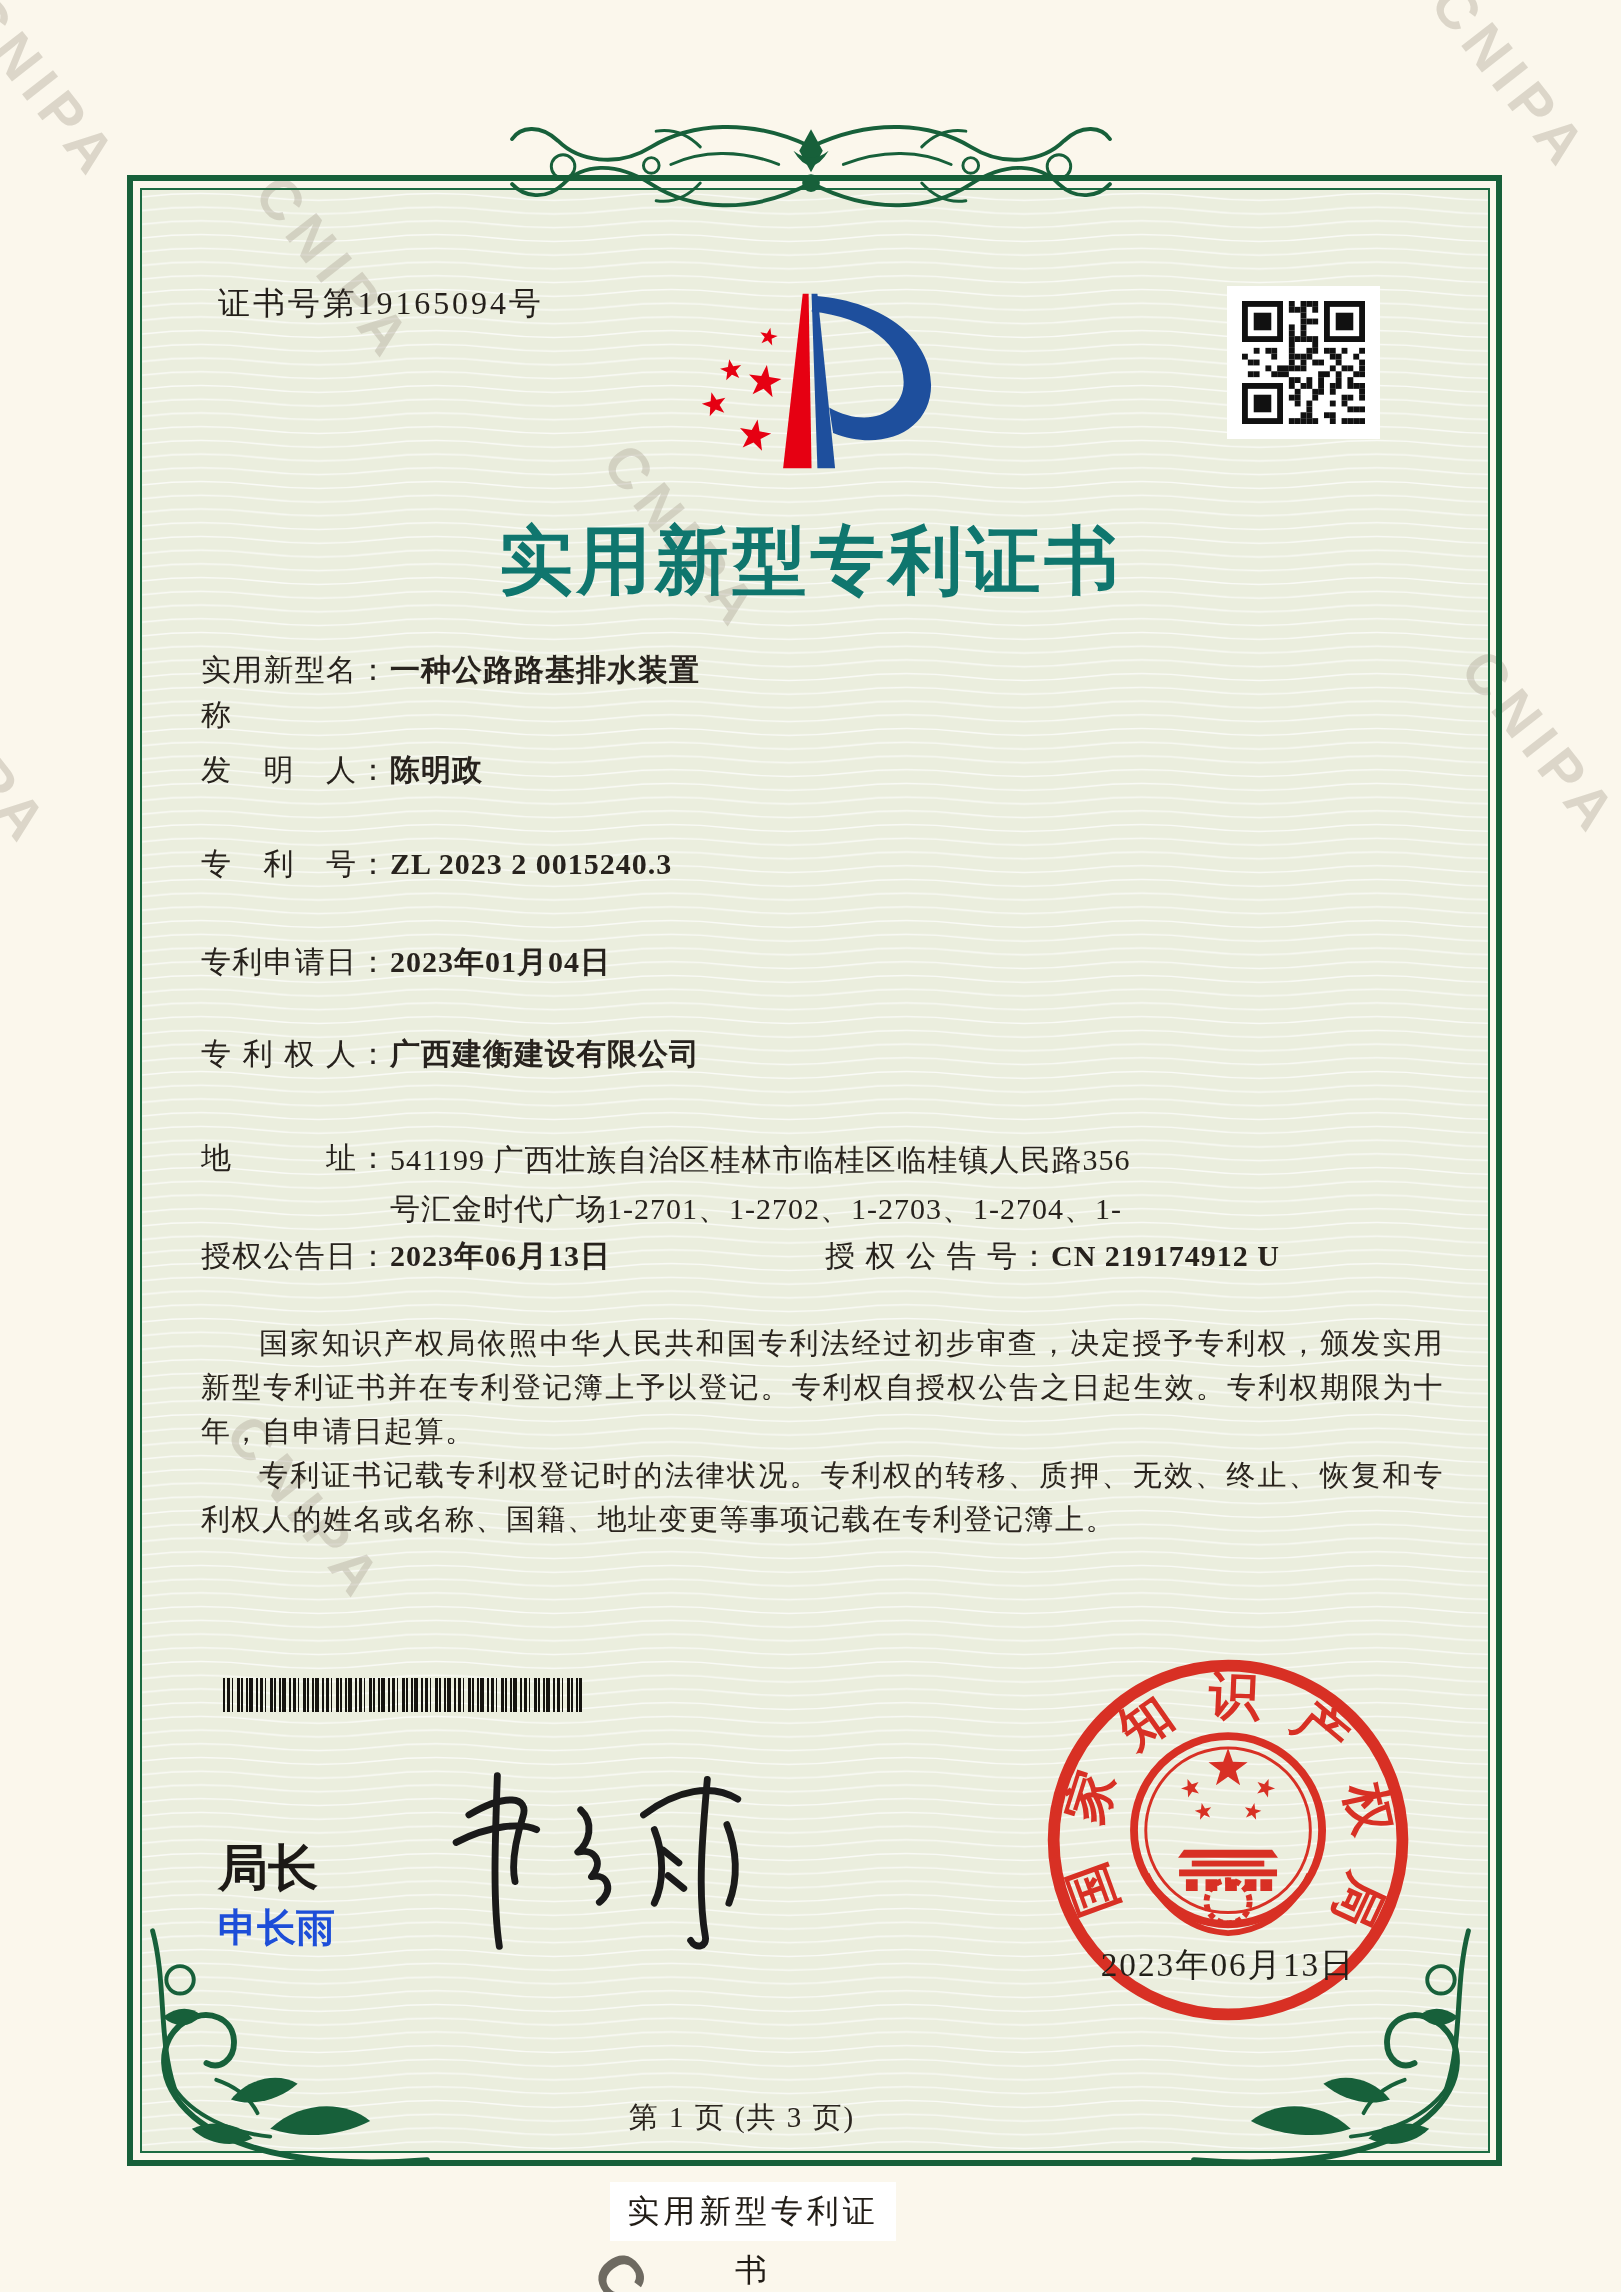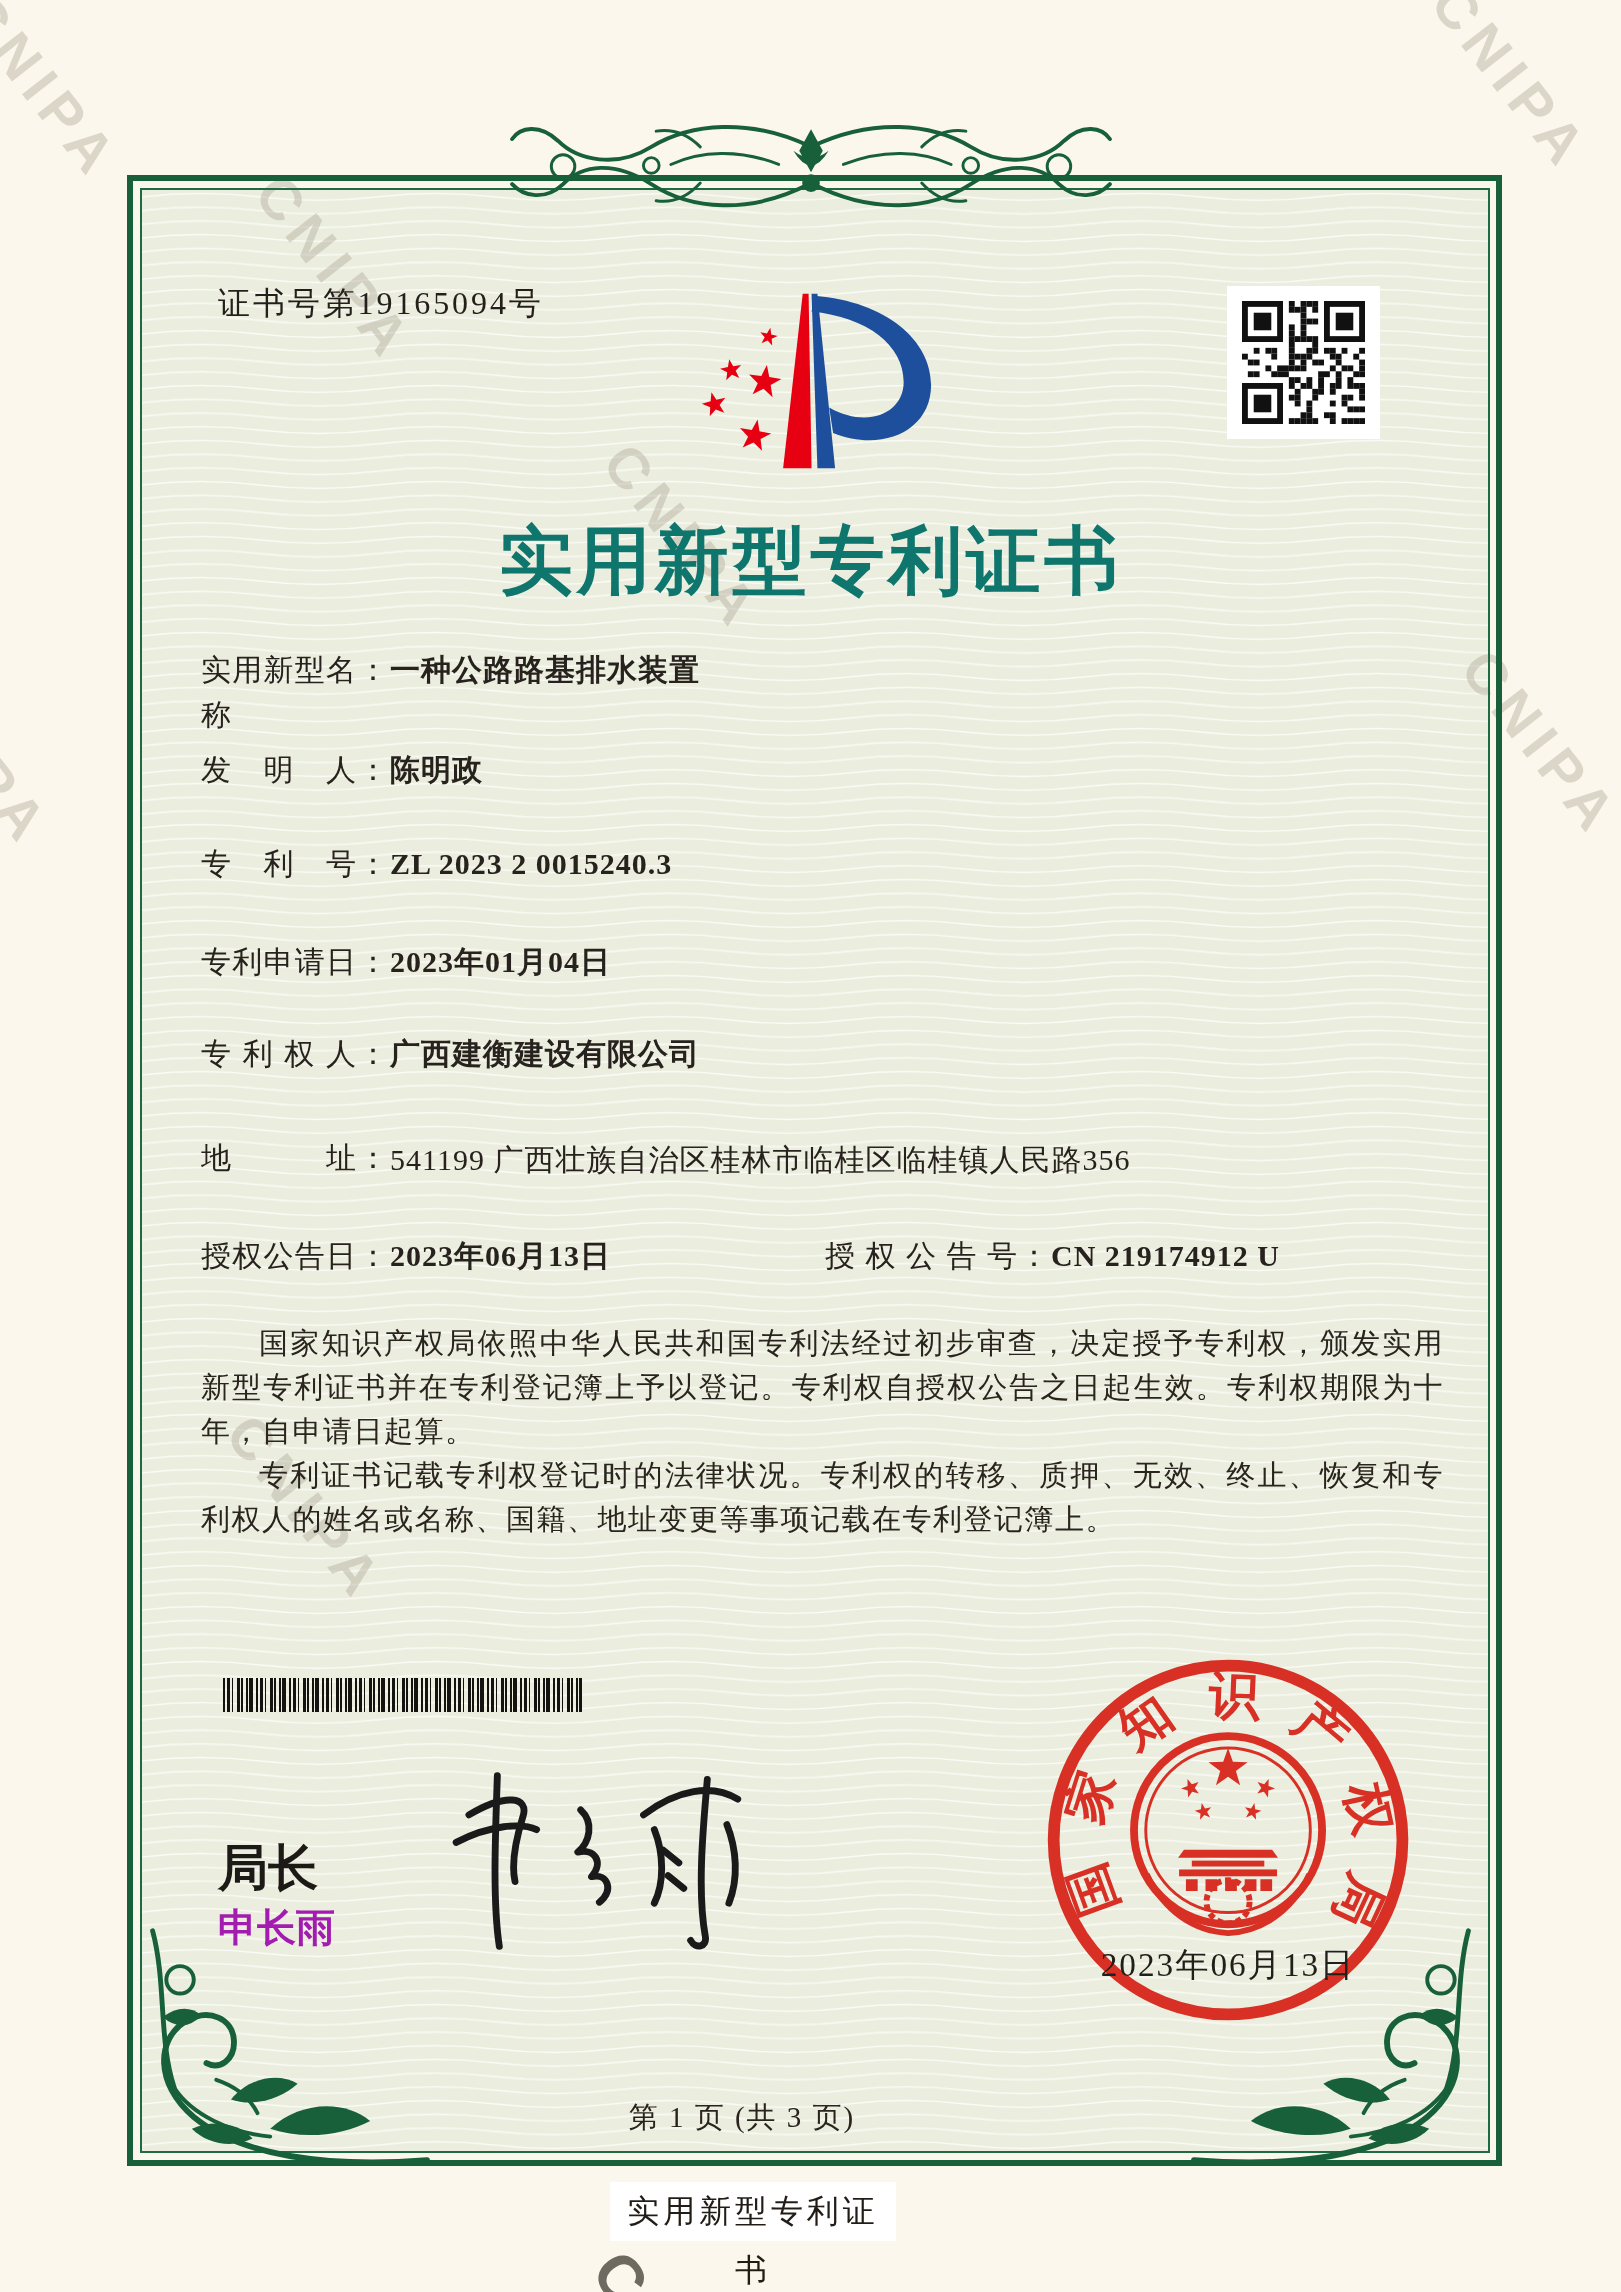--- a/index.html
+++ b/index.html
@@ -66,21 +66,21 @@
       #15130f 8.8px 9.8px,transparent 9.8px 13.7px,
       #15130f 13.7px 16.7px,transparent 16.7px 17.6px,
       #15130f 17.6px 19.6px,transparent 19.6px 23.5px,
       #15130f 23.5px 25.5px,transparent 25.5px 26.5px,
       #15130f 26.5px 30px,transparent 30px 33px);
   }
   
   .sig-title{left:218px;top:1835px;font-size:50px;font-weight:600;z-index:5;
     font-family:"Liberation Sans","DejaVu Sans",sans-serif;color:#1c1916;}
   .sig-name{left:218px;top:1901px;font-size:39px;font-weight:600;z-index:5;
-    font-family:Liberation Mono, monospace;color:#a21caf;}
+    font-family:Liberation Mono, monospace;color:#1d4ed8;}
   .sig-svg{left:412px;top:1754px;width:363px;height:211px;z-index:5;}
   
   .seal{left:1037px;top:1649px;width:387px;height:387px;z-index:6;opacity:.95;}
   .seal text.ring-char{font-family:"Liberation Serif","DejaVu Serif",serif;font-weight:bold;font-size:52px;fill:#d7261b;}
   .seal .seal-date{font-family:"Liberation Serif","DejaVu Serif",serif;font-size:34px;fill:#17140f;letter-spacing:2px;}
   
   .page-info{left:742px;top:2098px;transform:translateX(-50%);font-size:29px;letter-spacing:2px;z-index:5;color:#2a241e;}
   .cont-box{
     left:610px;top:2182px;width:286px;height:59px;background:#ffffff;z-index:5;
     text-align:center;line-height:59px;font-size:32px;letter-spacing:3.9px;color:#211c16;
@@ -328,21 +328,21 @@
 <div class="row" style="top:841px">
   <span class="lbl">专利号</span><span class="colon">：</span><span class="val">ZL 2023 2 0015240.3</span>
 </div>
 <div class="row" style="top:939px">
   <span class="lbl">专利申请日</span><span class="colon">：</span><span class="val">2023年01月04日</span>
 </div>
 <div class="row" style="top:1031px">
   <span class="lbl">专利权人</span><span class="colon">：</span><span class="val">广西建衡建设有限公司</span>
 </div>
 <div class="row" style="top:1135px">
-  <span class="lbl">地址</span><span class="colon">：</span><span class="addrval"><span>541199 广西壮族自治区桂林市临桂区临桂镇人民路356</span><br></span>
+  <span class="lbl">地址</span><span class="colon">：</span><span class="addrval"><span>541199 广西壮族自治区桂林市临桂区临桂镇人民路356</span><br><span>号汇金时代广场1-2701、1-2702、1-2703、1-2704、1-</span></span>
 </div>
 <div class="row" style="top:1233px;width:1243px">
   <span>
     <span class="lbl">授权公告日</span><span class="colon">：</span><span class="val">2023年06月13日</span>
   </span>
   <span class="grant-right">
     <span class="lbl-wide">授权公告号</span><span class="colon">：</span><span class="val">CN 219174912 U</span>
   </span>
 </div>
 

